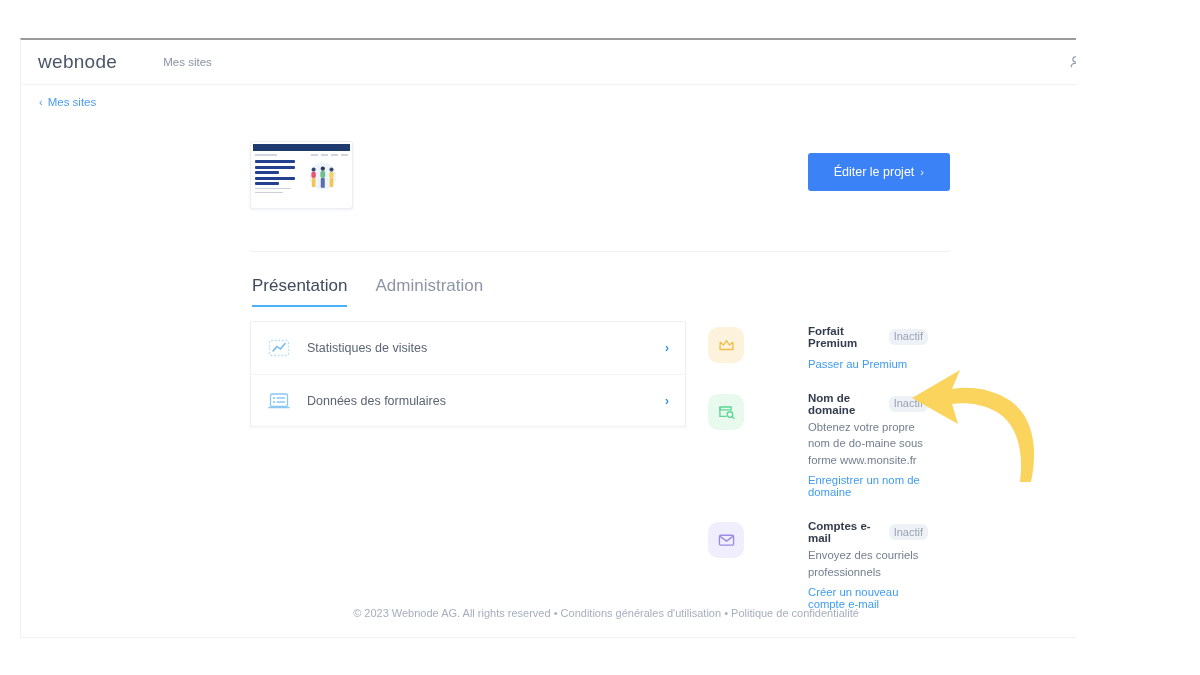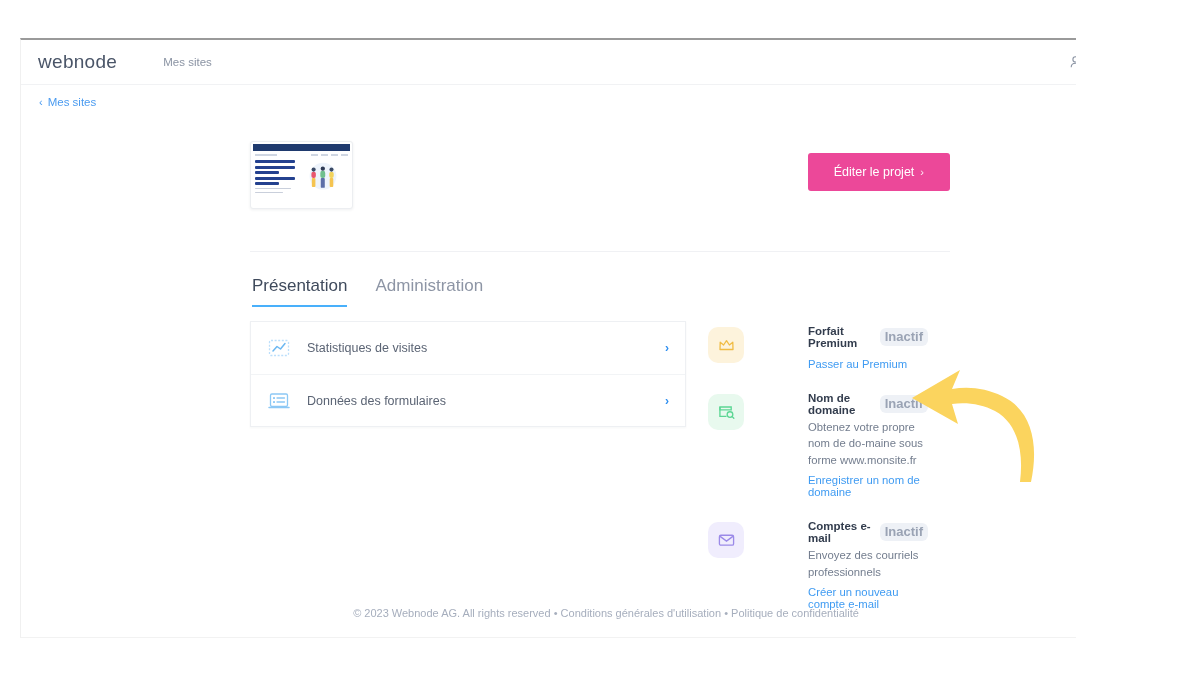--- a/index.html
+++ b/index.html
@@ -113,21 +113,21 @@
   .thumb .tb-head i {
     display: block; height: 3px; background: #24418f;
     border-radius: 1px; margin-bottom: 2.5px;
   }
   .thumb .tb-head i.s { width: 60%; }
   .thumb .tb-sub i {
     display:block; height: 1.5px; background: #c9cfdb; margin-top:2px;
   }
   .thumb .tb-ill { flex: 1; position: relative; height: 36px; }
   .btn-primary {
-    background: #ec4899;
+    background: #3b82f6;
     color: #ffffff;
     border: none;
     border-radius: 3px;
     font-size: 12.5px;
     font-family: inherit;
     padding: 12px 26px;
     margin-top: 12px;
     cursor: pointer;
     white-space: nowrap;
   }
@@ -199,22 +199,22 @@
     display: flex; align-items: center; justify-content: center;
     margin-top: 2px;
   }
   .promo .ptxt { margin-left: 17px; }
   .promo .ptitle {
     font-size: 11.5px; font-weight: bold; color: #323c4d;
     display: flex; align-items: center; gap: 7px;
     margin-bottom: 3px;
   }
   .tag {
-    font-weight: bold;
-    font-size: 13px;
+    font-weight: normal;
+    font-size: 11px;
     color: #9aa3b4;
     background: #eef1f6;
     border-radius: 6px;
     padding: 1.5px 5px;
     line-height: 1.2;
   }
   .promo .pdesc {
     font-size: 11.3px; color: #737d8e; line-height: 1.45;
     max-width: 160px;
   }

